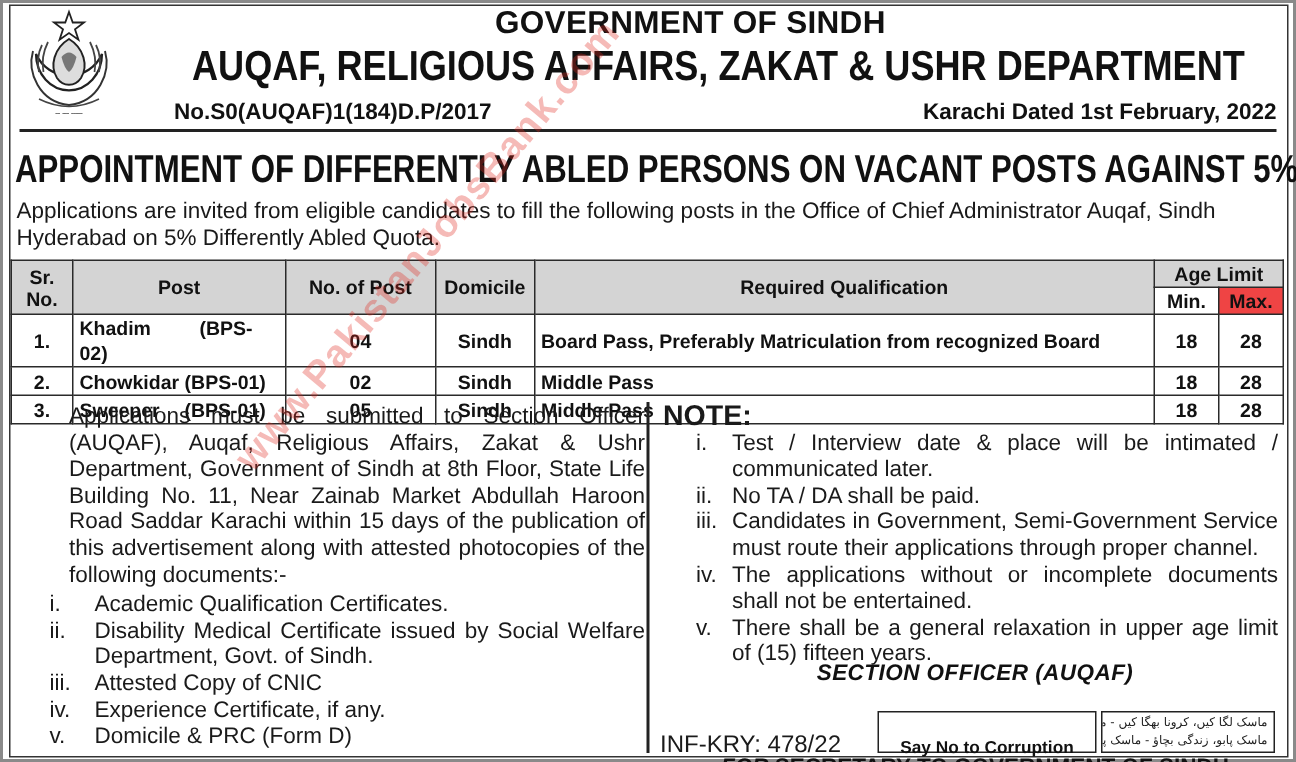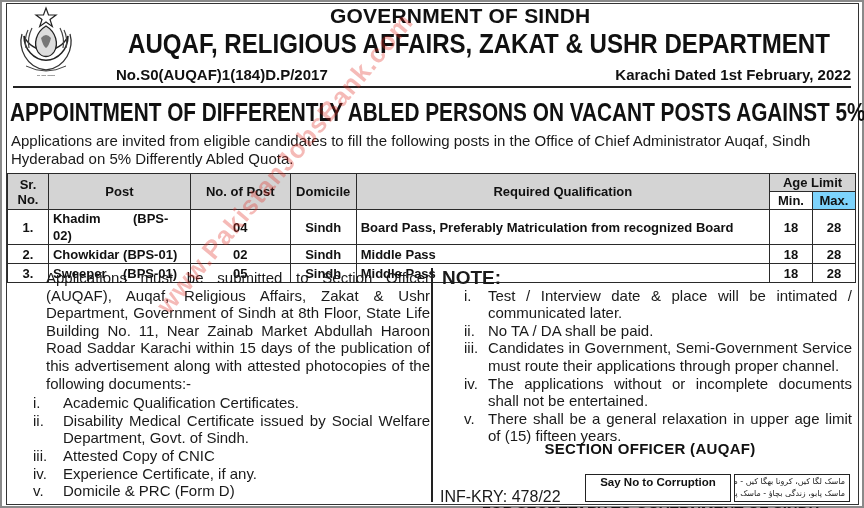--- a/index.html
+++ b/index.html
@@ -78,35 +78,35 @@
       position: absolute; left: 442px; top: 269px; width: 410px;
       font-size: 15px; line-height: 17.6px; color: #1a1a1a;
     }
     .note-label { font-weight: bold; font-size: 19px; }
     .note-item { display: flex; }
     .note-num { width: 40px; padding-left: 22px; flex-shrink: 0; }
     .note-text { flex: 1; text-align: justify; text-align-last: left; padding-left: 6px; }
 
     .sign-title {
       position: absolute; left: 440px; top: 440px; width: 420px; text-align: center;
-      font-size: 15px; font-weight: bold; letter-spacing: 0.3px;
+      font-size: 15px; font-weight: bold; letter-spacing: 0.3px; font-style: italic;
     }
     .sign-sub {
       position: absolute; left: 440px; top: 456px; width: 420px; text-align: center;
       font-size: 15px; font-weight: bold; margin-top: 47px;
     }
     .sign-sub i { font-style: italic; }
 
     .inf-code {
       position: absolute; left: 440px; top: 488px; font-size: 16px; color: #1a1a1a;
     }
     .slogan-box {
       position: absolute; left: 585px; top: 474px; width: 146px; height: 28px;
       border: 1.5px solid #222; text-align: center; font-size: 11.5px; font-weight: bold; line-height: 12.5px;
-      padding-top: 1px;
+      padding-top: 18px;
     }
     .urdu-box {
       position: absolute; left: 734px; top: 474px; width: 116px; height: 28px;
       border: 1.5px solid #222; font-size: 8px; line-height: 12px; text-align: right; direction: rtl;
       padding: 1px 4px; color: #222; font-family: "DejaVu Sans", sans-serif; overflow: hidden; white-space: nowrap;
     }
 
     
     .watermark {
       position: absolute; left: 150px; top: 300px; font-size: 26px; font-weight: bold;
@@ -154,21 +154,21 @@
     <tr>
       <th rowspan="2" style="line-height:15px;">Sr. No.</th>
       <th rowspan="2">Post</th>
       <th rowspan="2">No. of Post</th>
       <th rowspan="2">Domicile</th>
       <th rowspan="2">Required Qualification</th>
       <th colspan="2" style="height:17px;">Age Limit</th>
     </tr>
     <tr>
       <th style="background:#fff;height:17px;">Min.</th>
-      <th style="background:#7dd3fc;height:17px;">Max.</th>
+      <th style="background:#ef4444;height:17px;">Max.</th>
     </tr>
   </thead>
   <tbody>
     <tr>
       <td class="c">1.</td>
       <td class="l"><span class="post-name">Khadim</span><span>(BPS-02)</span></td>
       <td class="c">04</td>
       <td class="c">Sindh</td>
       <td class="l">Board Pass, Preferably Matriculation from recognized Board</td>
       <td class="c">18</td>

